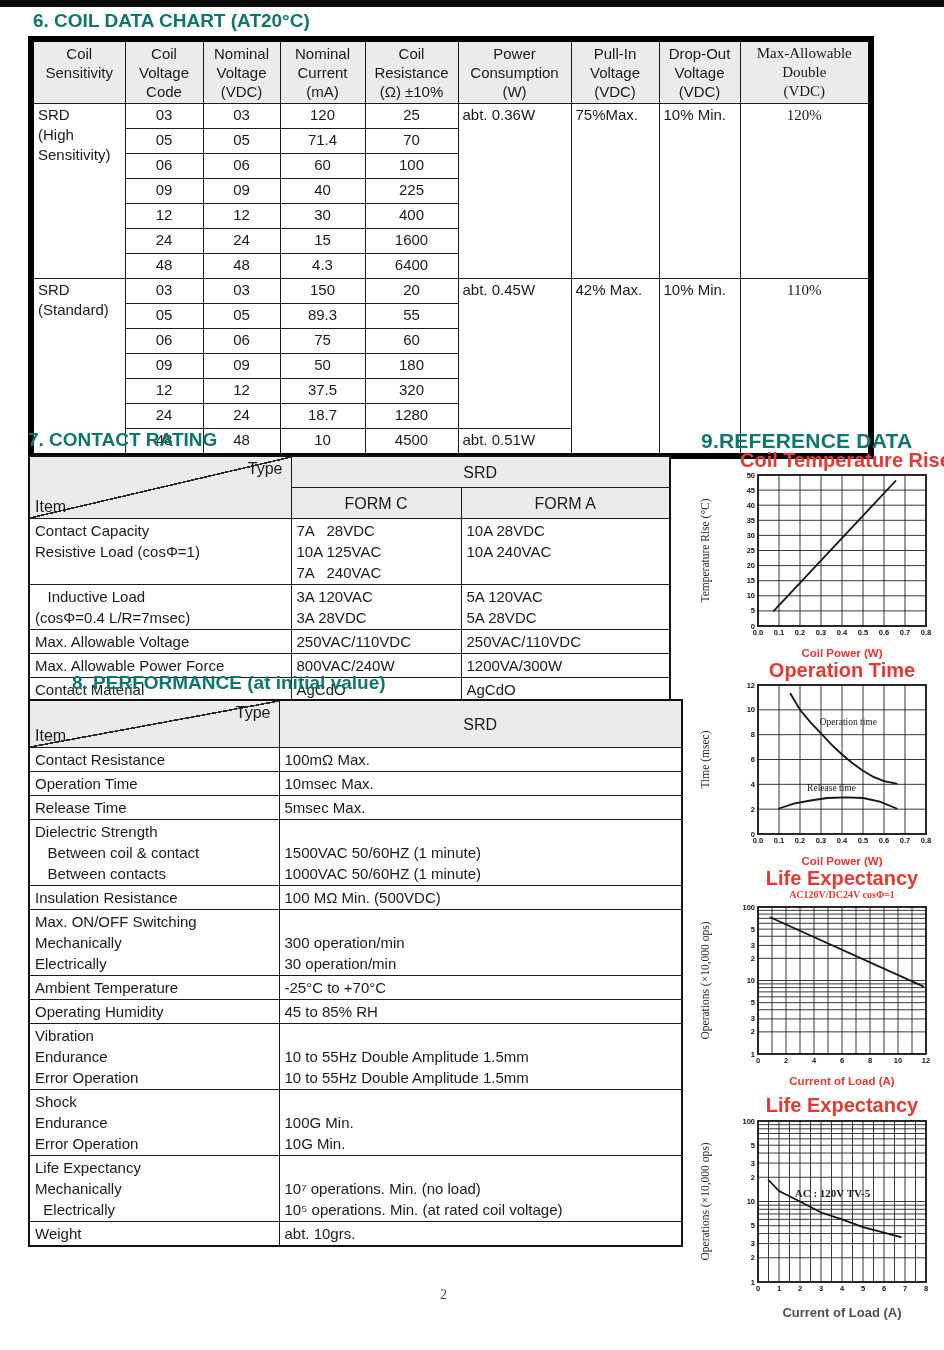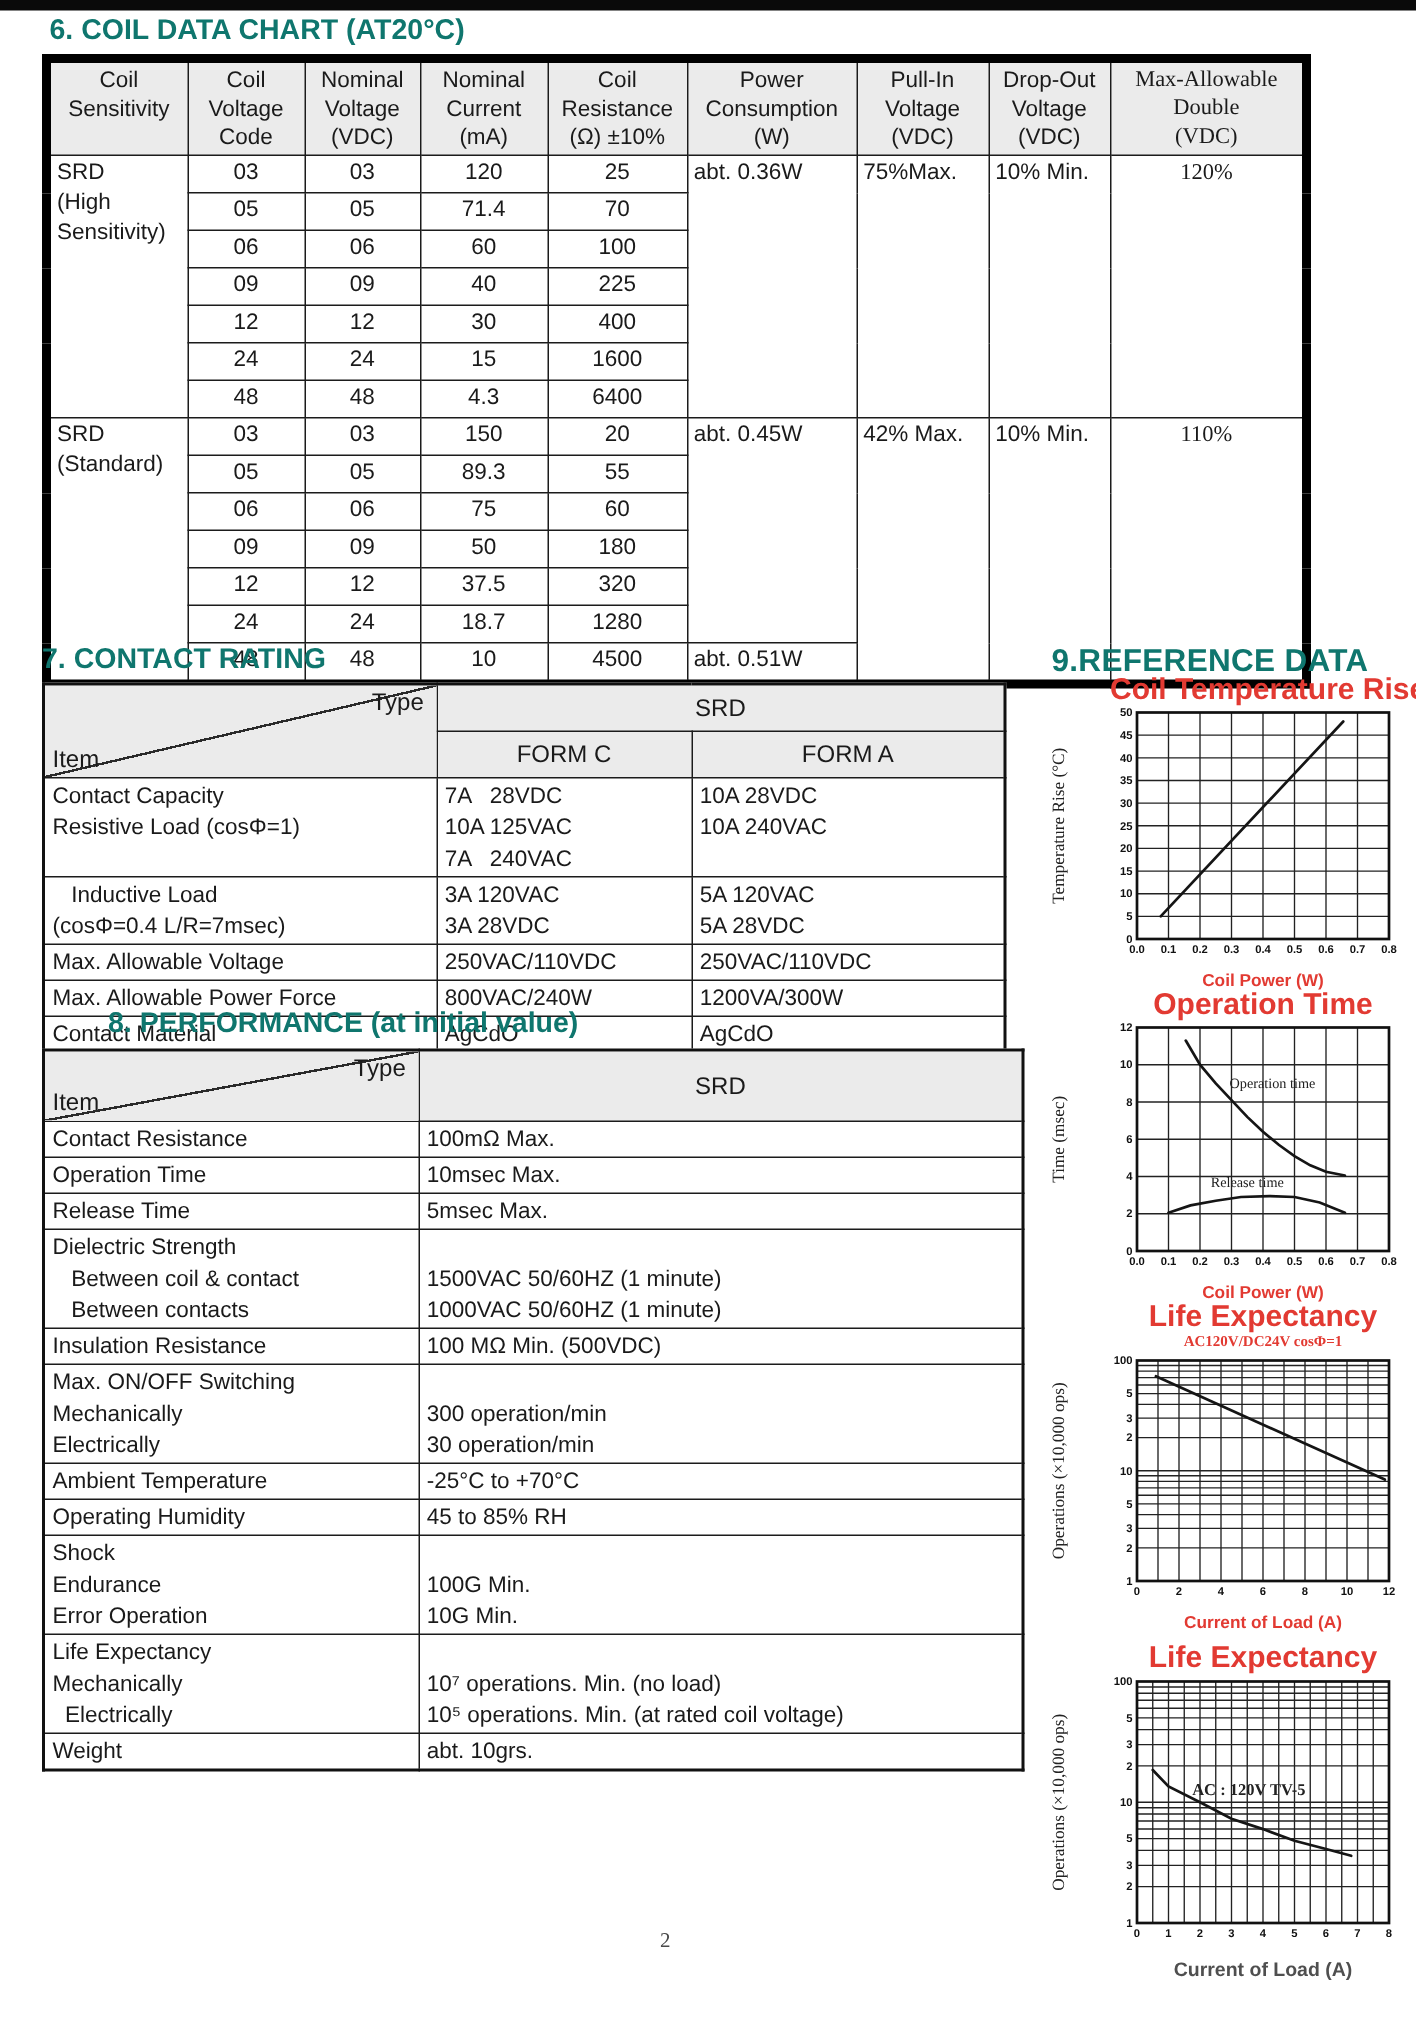--- a/index.html
+++ b/index.html
@@ -316,20 +316,28 @@
 300 operation/min
 30 operation/min</td>
         </tr>
         <tr>
           <td>Ambient Temperature</td>
           <td>-25°C to +70°C</td>
         </tr>
         <tr>
           <td>Operating Humidity</td>
           <td>45 to 85% RH</td>
+        </tr>
+        <tr>
+          <td>Vibration
+Endurance
+Error Operation</td>
+          <td>
+10 to 55Hz Double Amplitude 1.5mm
+10 to 55Hz Double Amplitude 1.5mm</td>
         </tr>
         <tr>
           <td>Shock
 Endurance
 Error Operation</td>
           <td>
 100G Min.
 10G Min.</td>
         </tr>
         <tr>

